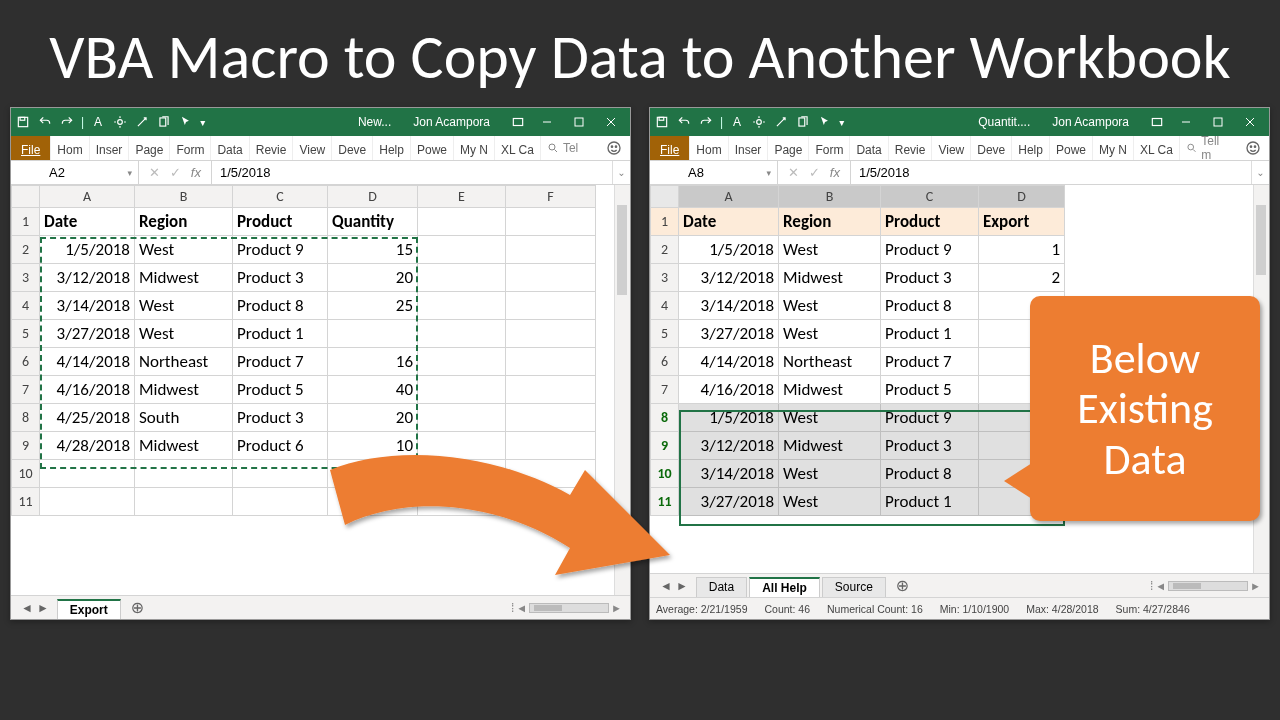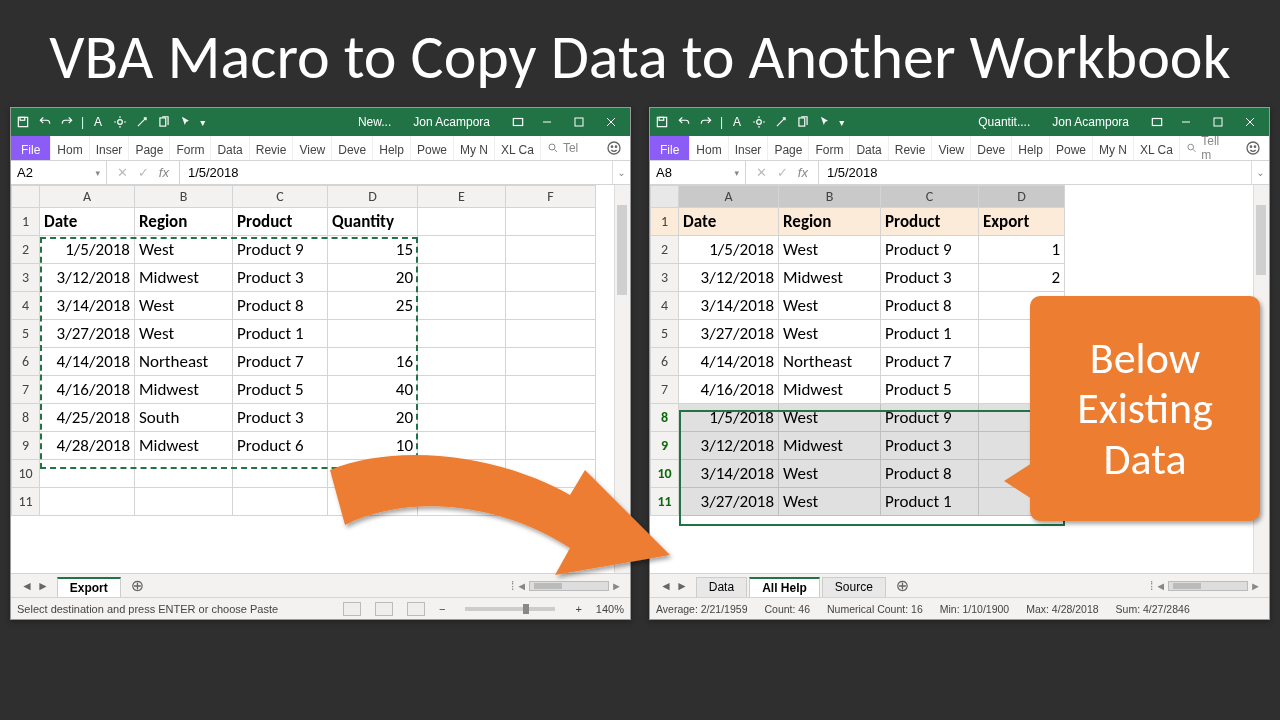--- a/index.html
+++ b/index.html
@@ -60,41 +60,42 @@
     font-size: 12px;
     color: #444;
   }
   .ribbon-tabs .rtab {
     padding: 4px 6px 0;
     white-space: nowrap;
     border-right: 1px solid #eee;
     display:flex; align-items:center;
   }
   .ribbon-tabs .rtab.file {
-    background:#8b5cf6; color:#fff; padding: 4px 10px 0;
+    background:#a16207; color:#fff; padding: 4px 10px 0; text-decoration: underline;
   }
   .ribbon-tabs .tellme {
     display:flex; align-items:center; gap:4px; padding:0 6px; color:#888;
   }
   .ribbon-tabs .face { margin-left:auto; padding:0 8px; display:flex; align-items:center; }
 
   .formula-row {
     height: 24px;
     border-bottom: 1px solid #d4d4d4;
     display: flex;
     align-items: stretch;
     font-size: 13px;
     background: #fff;
   }
   .name-box {
     width: 96px;
     border-right: 1px solid #d4d4d4;
     display:flex; align-items:center;
     padding: 0 6px;
     justify-content: space-between;
+    margin-left: 32px;
   }
   .fx-controls {
     display:flex; align-items:center; gap:10px;
     padding: 0 10px;
     border-right:1px solid #d4d4d4;
     color:#888;
   }
   .fx-controls .fx { font-style: italic; }
   .formula-input {
     flex:1; padding: 0 8px; display:flex; align-items:center;
@@ -464,31 +465,20 @@
       <div class="sheet-tab active">Export</div>
       <div class="sheet-add">⊕</div>
       <div class="sheet-scroll">
           <span style="color:#888">⁞</span>
           <span style="color:#888;font-size:11px">◄</span>
           <div class="thumb"></div>
           <span style="color:#888;font-size:11px">►</span>
         </div>
     </div>
 
-    <div class="statusbar">
-      <span>Select destination and press ENTER or choose Paste</span>
-      <span class="sb-spacer"></span>
-      <span class="viewbtn"></span>
-      <span class="viewbtn"></span>
-      <span class="viewbtn"></span>
-      <span>−</span>
-      <div class="zoom-track"></div>
-      <span>+</span>
-      <span>140%</span>
-    </div>
   </div>
 
   <div class="excel-window w2" style="height:513px">
     <div class="titlebar">
       <span class="tb-icon">
           <svg viewBox="0 0 24 24" fill="none" stroke="#fff" stroke-width="2">
             <rect x="4" y="4" width="16" height="16"></rect>
             <rect x="7" y="4" width="8" height="5"></rect>
           </svg>
         </span>

